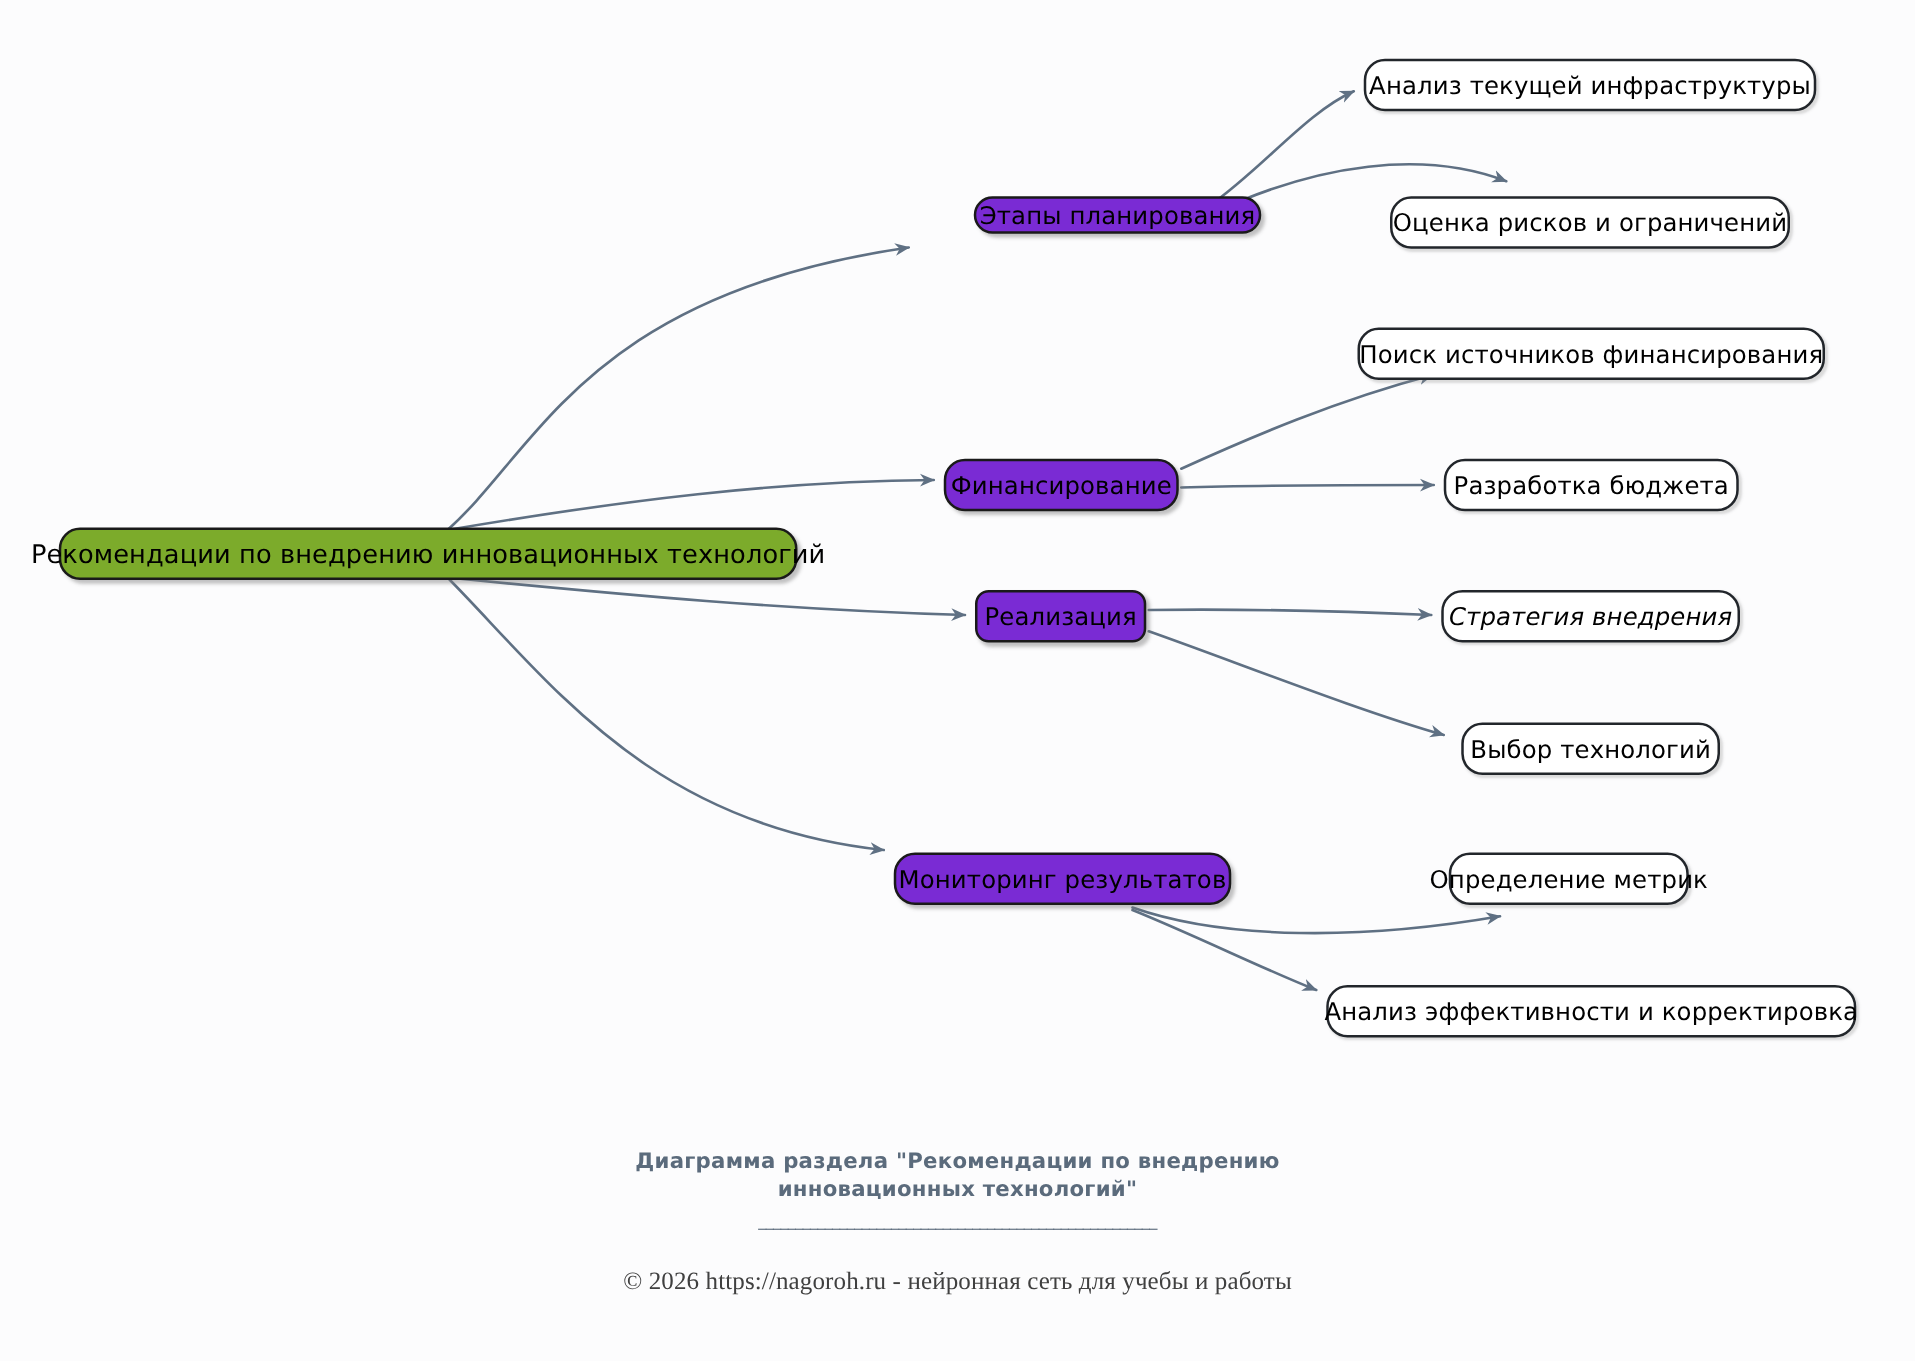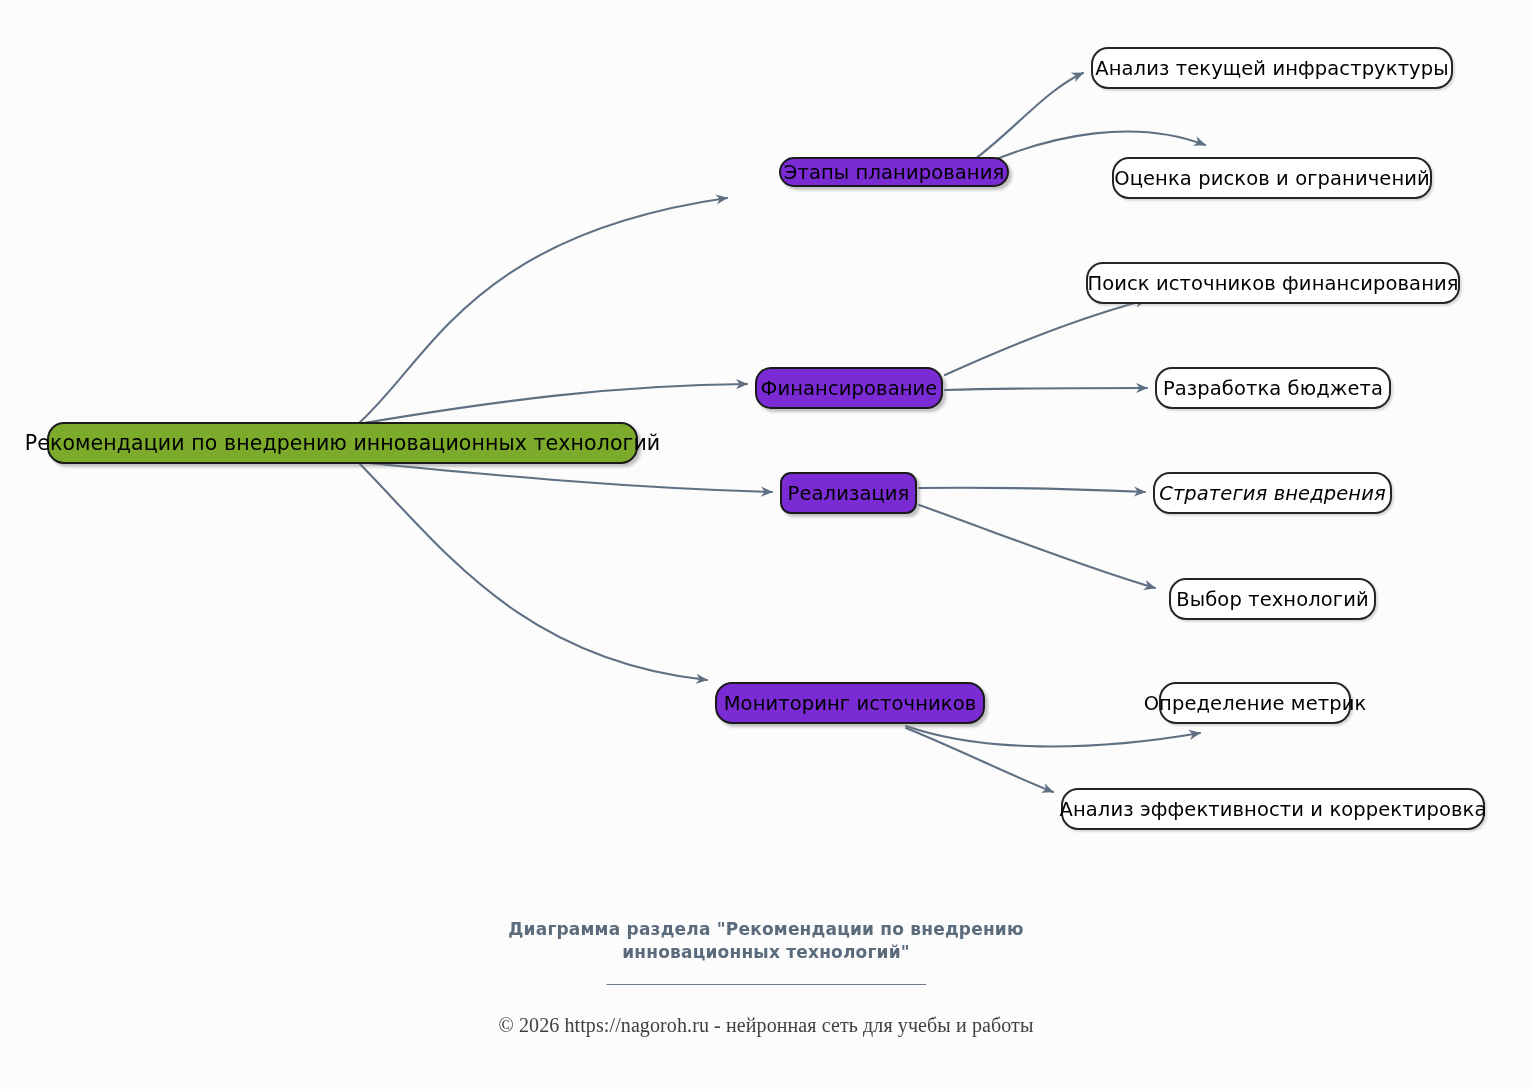--- a/index.html
+++ b/index.html
@@ -134,40 +134,40 @@
       </div>
       <div class="node branch" style="left: 735px; top: 157px; width: 230px; height: 30px; margin-left: 44px;">
         <span>Этапы планирования</span>
       </div>
       <div class="node leaf" style="left: 1091px; top: 47px; width: 362px; height: 42px;">
         <span>Анализ текущей инфраструктуры</span>
       </div>
       <div class="node leaf" style="left: 1112px; top: 157px; width: 320px; height: 42px;">
         <span>Оценка рисков и ограничений</span>
       </div>
-      <div class="node branch" style="left: 755px; top: 367px; width: 188px; height: 42px; border-radius: 16px;">
+      <div class="node branch" style="left: 755px; top: 367px; width: 188px; height: 42px;">
         <span>Финансирование</span>
       </div>
       <div class="node leaf" style="left: 1086px; top: 262px; width: 374px; height: 42px;">
         <span>Поиск источников финансирования</span>
       </div>
       <div class="node leaf" style="left: 1155px; top: 367px; width: 236px; height: 42px;">
         <span>Разработка бюджета</span>
       </div>
       <div class="node branch" style="left: 780px; top: 472px; width: 137px; height: 42px; border-radius: 11px;">
         <span>Реализация</span>
       </div>
       <div class="node leaf" style="left: 1153px; top: 472px; width: 239px; height: 42px; font-style: italic;">
         <span>Стратегия внедрения</span>
       </div>
       <div class="node leaf" style="left: 1169px; top: 578px; width: 207px; height: 42px;">
         <span>Выбор технологий</span>
       </div>
       <div class="node branch" style="left: 715px; top: 682px; width: 270px; height: 42px;">
-        <span>Мониторинг источников</span>
+        <span>Мониторинг результатов</span>
       </div>
       <div class="node leaf" style="left: 1159px; top: 682px; width: 192px; height: 42px;">
         <span>Определение метрик</span>
       </div>
       <div class="node leaf" style="left: 1061px; top: 788px; width: 424px; height: 42px;">
         <span>Анализ эффективности и корректировка</span>
       </div>
     </div>
 
   <div id="footer" style="top:918px;">

